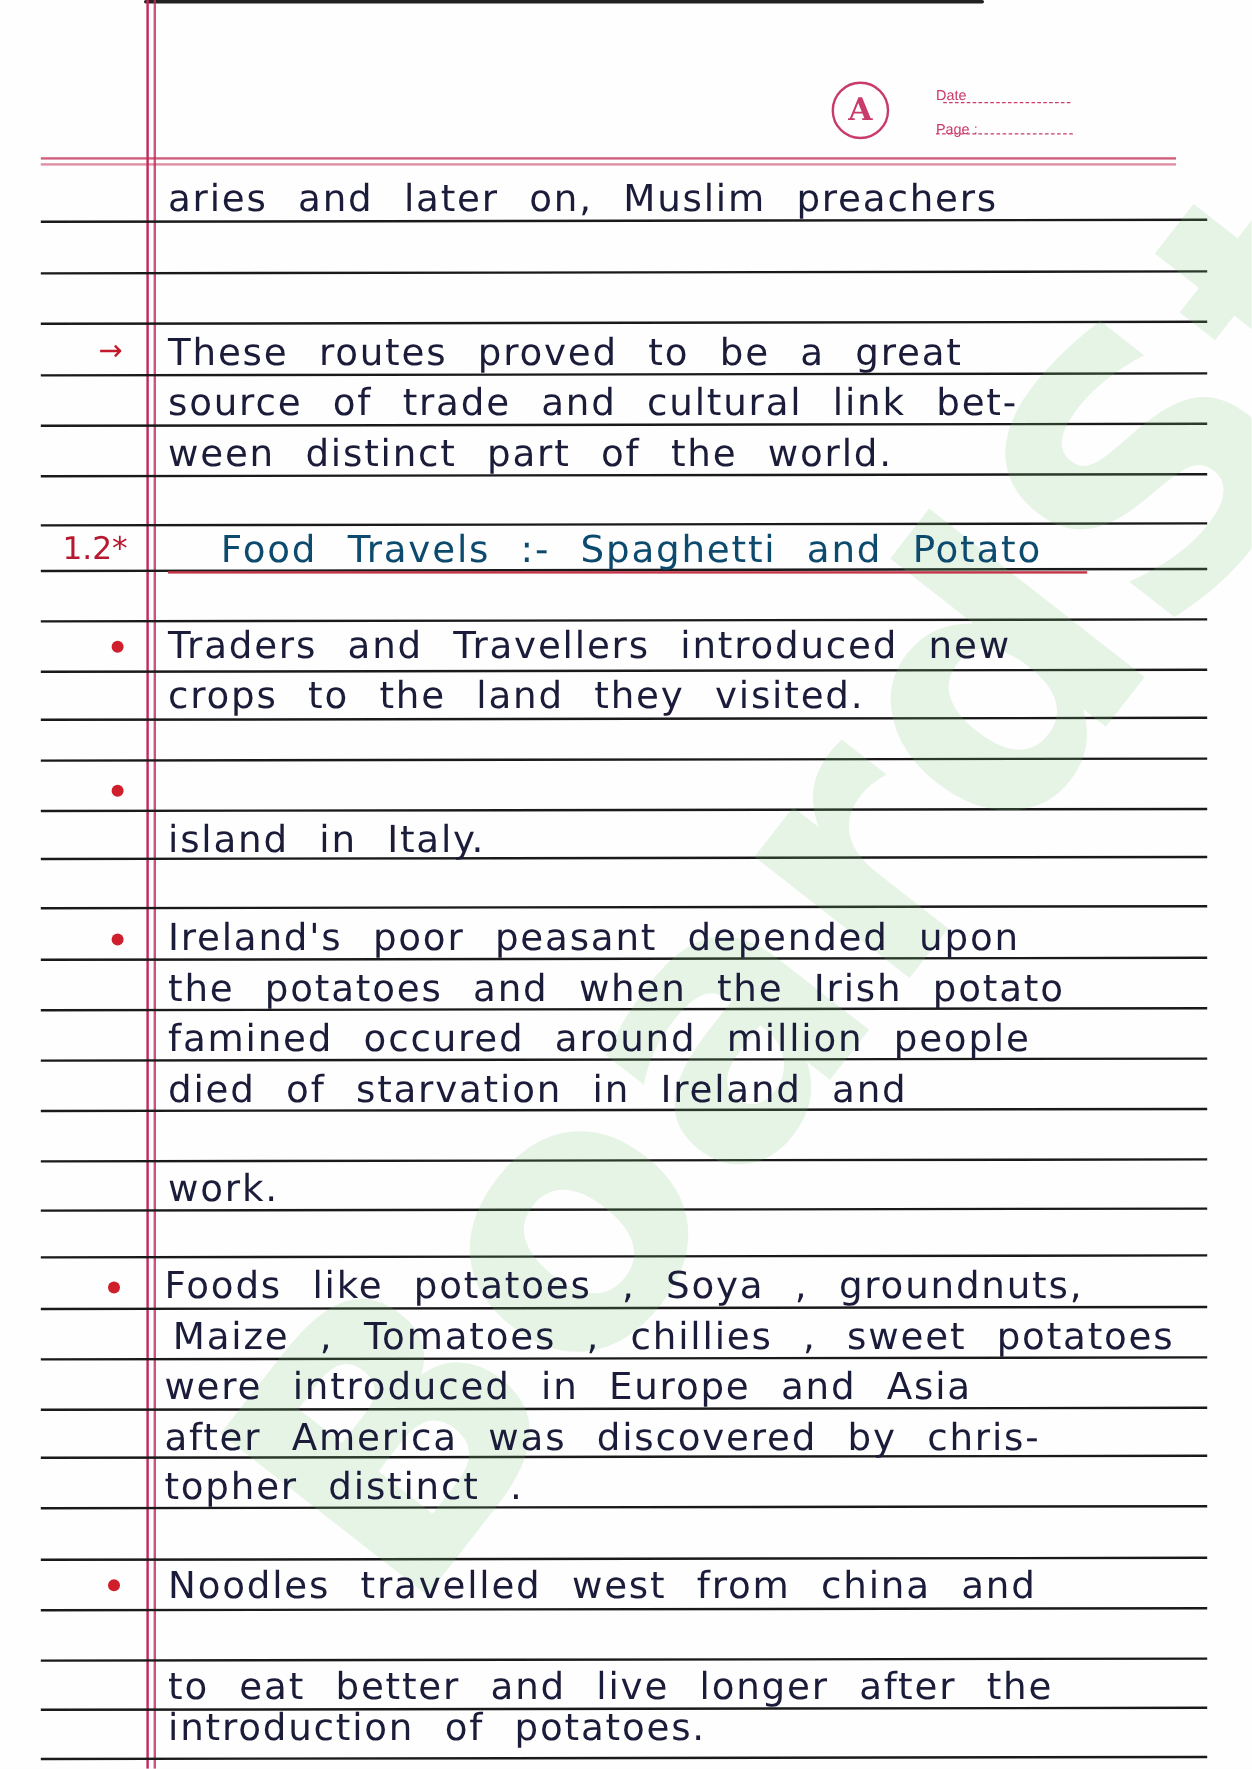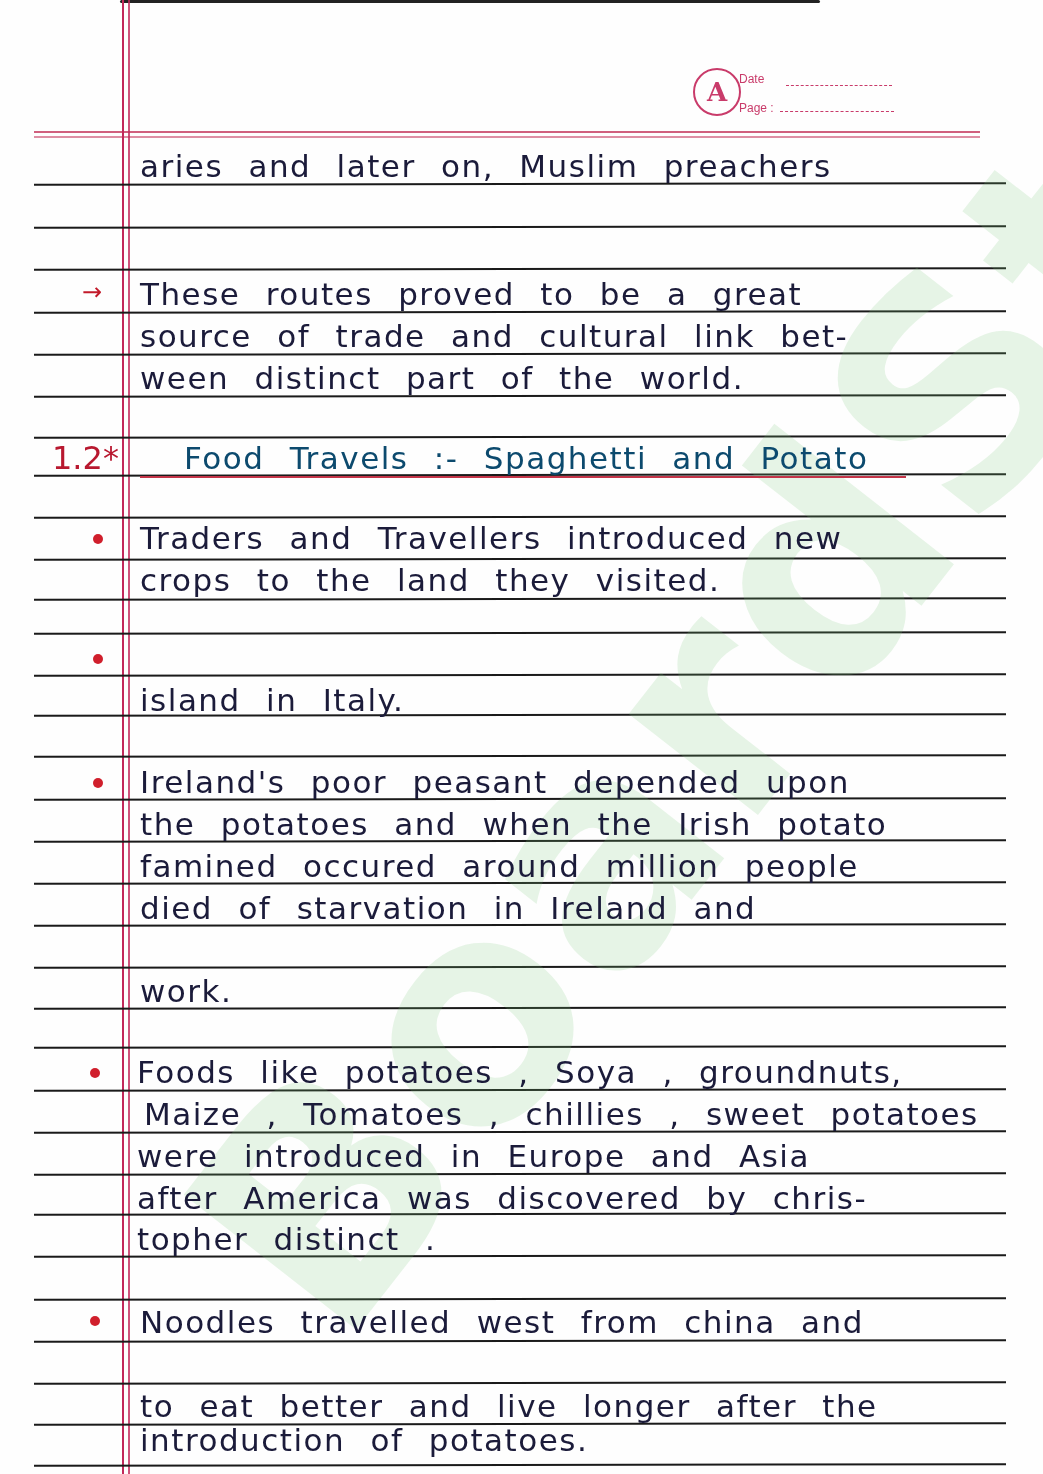--- a/index.html
+++ b/index.html
@@ -25,21 +25,21 @@
     position: absolute; left: 34px; width: 972px; height: 2px; background: #1a1a1a;
     transform: skewY(-0.1deg);
   }
   .stamp {
     position: absolute; left: 693px; top: 68px; width: 44px; height: 44px;
     border: 2px solid #c93b6a; border-radius: 50%;
     color: #c93b6a; font-family: "DejaVu Serif", serif; font-size: 26px;
     display: flex; align-items: center; justify-content: center; font-weight: bold;
   }
   .date-label, .page-label {
-    position: absolute; font-size: 12px; color: #c93b6a; font-family: "Liberation Sans", sans-serif;
+    position: absolute; font-size: 12px; color: #c93b6a; font-family: "Liberation Sans", sans-serif; margin-left: 41px;
   }
   .date-label { left: 739px; top: 72px; }
   .page-label { left: 739px; top: 101px; }
   .date-line {
     position: absolute; left: 786px; top: 84px; width: 106px; height: 1px;
     border-bottom: 1px dashed #c93b6a;
   }
   .page-line {
     position: absolute; left: 780px; top: 110px; width: 114px; height: 1px;
     border-bottom: 1px dashed #c93b6a;
@@ -53,21 +53,21 @@
   .line.red { color: #0c4a6e; margin-left: 44px; }
   .marker {
     position: absolute; font-size: 24px; color: #c21a2a; line-height: 40px;
   }
   .bullet {
     position: absolute; width: 10px; height: 10px; border-radius: 50%;
     background: #d01f2c;
   }
   .section-num {
     position: absolute; left: 52px; top: 438px; color: #b8182f;
-    font-size: 32px; line-height: 40px; font-family: "DejaVu Sans", sans-serif;
+    font-size: 26px; line-height: 40px; font-family: "DejaVu Sans", sans-serif;
   }
   .heading-underline {
     position: absolute; left: 140px; top: 476px; width: 766px; height: 2px; background: #c43448;
   }
   .watermark {
     position: absolute; left: 60px; top: 330px;
     font-family: "DejaVu Sans", sans-serif; font-weight: bold;
     font-size: 300px; color: rgba(120, 200, 120, 0.18);
     transform: rotate(-52deg); transform-origin: 0 0;
     white-space: nowrap; pointer-events: none; letter-spacing: 6px;

